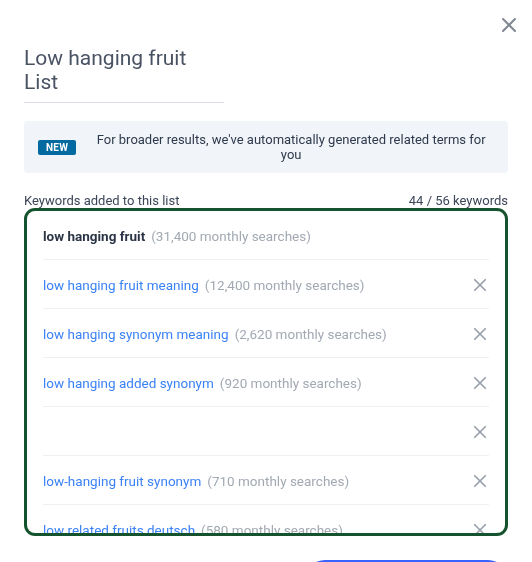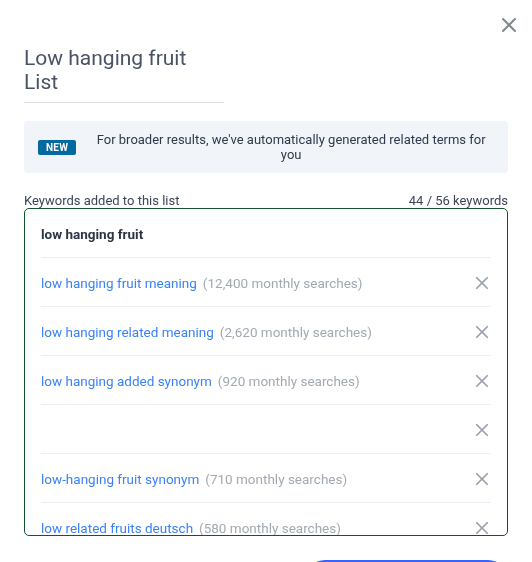--- a/index.html
+++ b/index.html
@@ -63,22 +63,22 @@
       color: #2e3a4d;
       text-align: center;
     }
     .meta-row {
       display: flex;
       justify-content: space-between;
       font-size: 13px;
       color: #3c4658;
     }
     .list-box {
-      border: 1px solid #14532d;
-      border-radius: 5px;
+      border: 3px solid #14532d;
+      border-radius: 11px;
       height: 328px;
       overflow: hidden;
       position: relative;
       background: #fff;
     }
     .list-inner {
       height: 100%;
       overflow-y: auto;
       scrollbar-width: thin;
     }
@@ -168,20 +168,21 @@
     <span>Keywords added to this list</span>
     <span>44 / 56 keywords</span>
   </div>
 
   <div class="list-box">
     <div class="list-inner">
 
       <div class="item">
         <div class="item-text">
           <span class="item-keyword">low hanging fruit</span>
+          <span class="item-searches">(31,400 monthly searches)</span>
         </div>
         <div class="item-remove">
           <svg width="14" height="14" viewBox="0 0 16 16" fill="none" stroke-width="2" stroke-linecap="round">
             <line x1="2" y1="2" x2="14" y2="14"></line>
               <line x1="14" y1="2" x2="2" y2="14"></line>
           </svg>
         </div>
       </div>
       <div class="divider"></div>
 
@@ -194,21 +195,21 @@
           <svg width="14" height="14" viewBox="0 0 16 16" fill="none" stroke-width="2" stroke-linecap="round">
             <line x1="2" y1="2" x2="14" y2="14"></line>
               <line x1="14" y1="2" x2="2" y2="14"></line>
           </svg>
         </div>
       </div>
       <div class="divider"></div>
 
       <div class="item">
         <div class="item-text">
-          <span class="item-keyword">low hanging related meaning</span>
+          <span class="item-keyword">low hanging synonym meaning</span>
           <span class="item-searches">(2,620 monthly searches)</span>
         </div>
         <div class="item-remove">
           <svg width="14" height="14" viewBox="0 0 16 16" fill="none" stroke-width="2" stroke-linecap="round">
             <line x1="2" y1="2" x2="14" y2="14"></line>
               <line x1="14" y1="2" x2="2" y2="14"></line>
           </svg>
         </div>
       </div>
       <div class="divider"></div>

